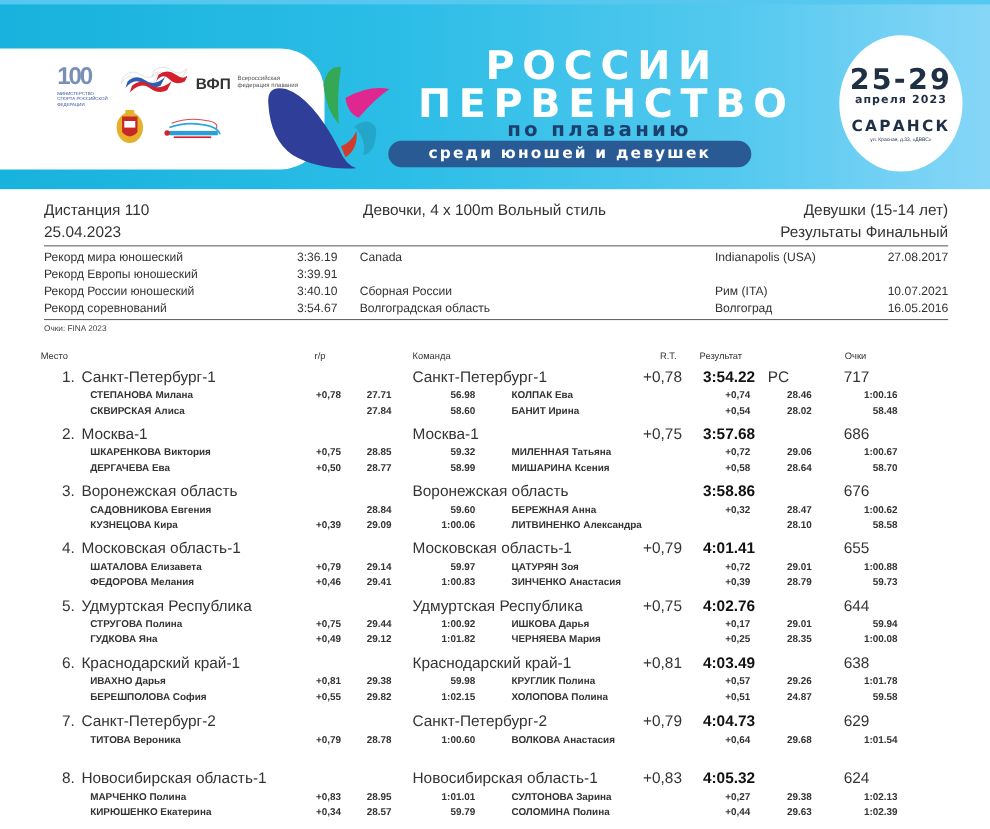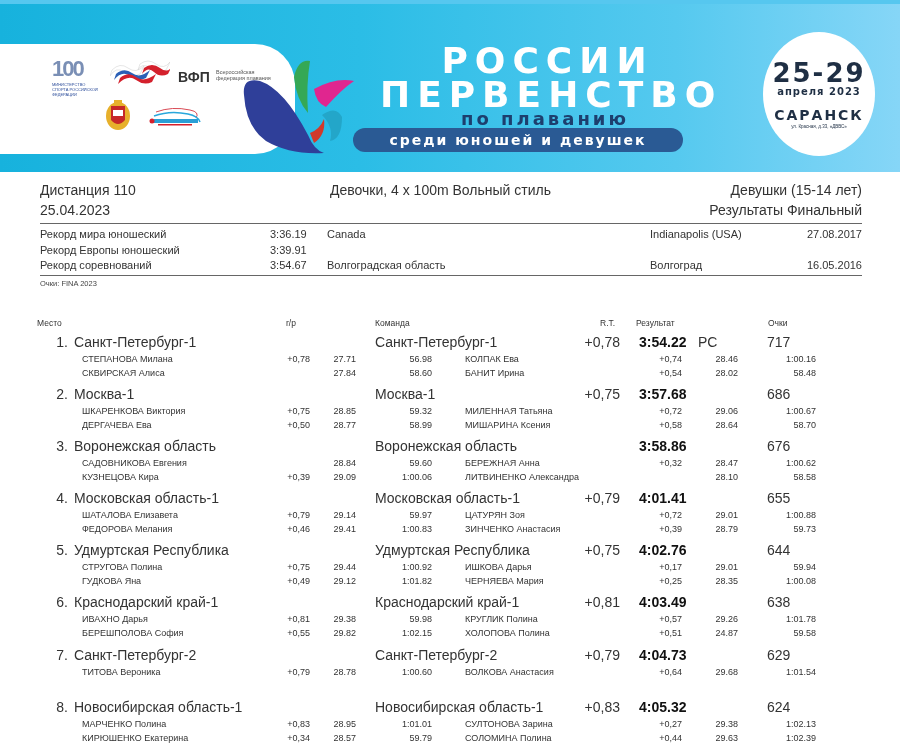--- a/index.html
+++ b/index.html
@@ -47,21 +47,21 @@
   .rec-row span { position: absolute; top: 1px; white-space: nowrap; }
   .points-note { font-size: 7.5px; color: #444; margin-top: 3px; }
 
   
   .colhdr { position: absolute; top: 318px; left: 0; width: 900px; height: 12px; font-size: 8.5px; color: #333; }
   .colhdr span { position: absolute; white-space: nowrap; }
   .team { position: absolute; left: 0; width: 900px; height: 52px; }
   .team .trow { position: absolute; top: 0; left: 0; width: 900px; height: 18px; font-size: 14px; color: #333; }
   .team .trow span { position: absolute; top: 0; white-space: nowrap; }
   .team .trow .res { font-weight: bold; color: #111; }
-  .srow { position: absolute; left: 0; width: 844px; height: 13px; font-size: 9px; color: #333; }
+  .srow { position: absolute; left: 0; width: 844px; height: 13px; font-size: 9px; color: #333; font-weight: bold; }
   .srow span { position: absolute; top: 0; white-space: nowrap; }
   .r { text-align: right; }
 </style>
 </head>
 <body>
 
 <div class="banner">
   <div class="topstrip"></div>
   <div class="logo-panel"></div>
 
@@ -139,20 +139,27 @@
     <span style="left:287px">Canada</span>
     <span style="left:610px">Indianapolis (USA)</span>
     <span style="right:0">27.08.2017</span>
   </div>
   <div class="rec-row">
     <span style="left:0">Рекорд Европы юношеский</span>
     <span style="left:230px">3:39.91</span>
     <span style="left:287px"></span>
     <span style="left:610px"></span>
     <span style="right:0"></span>
+  </div>
+  <div class="rec-row">
+    <span style="left:0">Рекорд России юношеский</span>
+    <span style="left:230px">3:40.10</span>
+    <span style="left:287px">Сборная России</span>
+    <span style="left:610px">Рим (ITA)</span>
+    <span style="right:0">10.07.2021</span>
   </div>
   <div class="rec-row">
     <span style="left:0">Рекорд соревнований</span>
     <span style="left:230px">3:54.67</span>
     <span style="left:287px">Волгоградская область</span>
     <span style="left:610px">Волгоград</span>
     <span style="right:0">16.05.2016</span>
   </div>
   <div class="rule" style="margin-top:1px"></div>
   <div class="points-note">Очки: FINA 2023</div>

